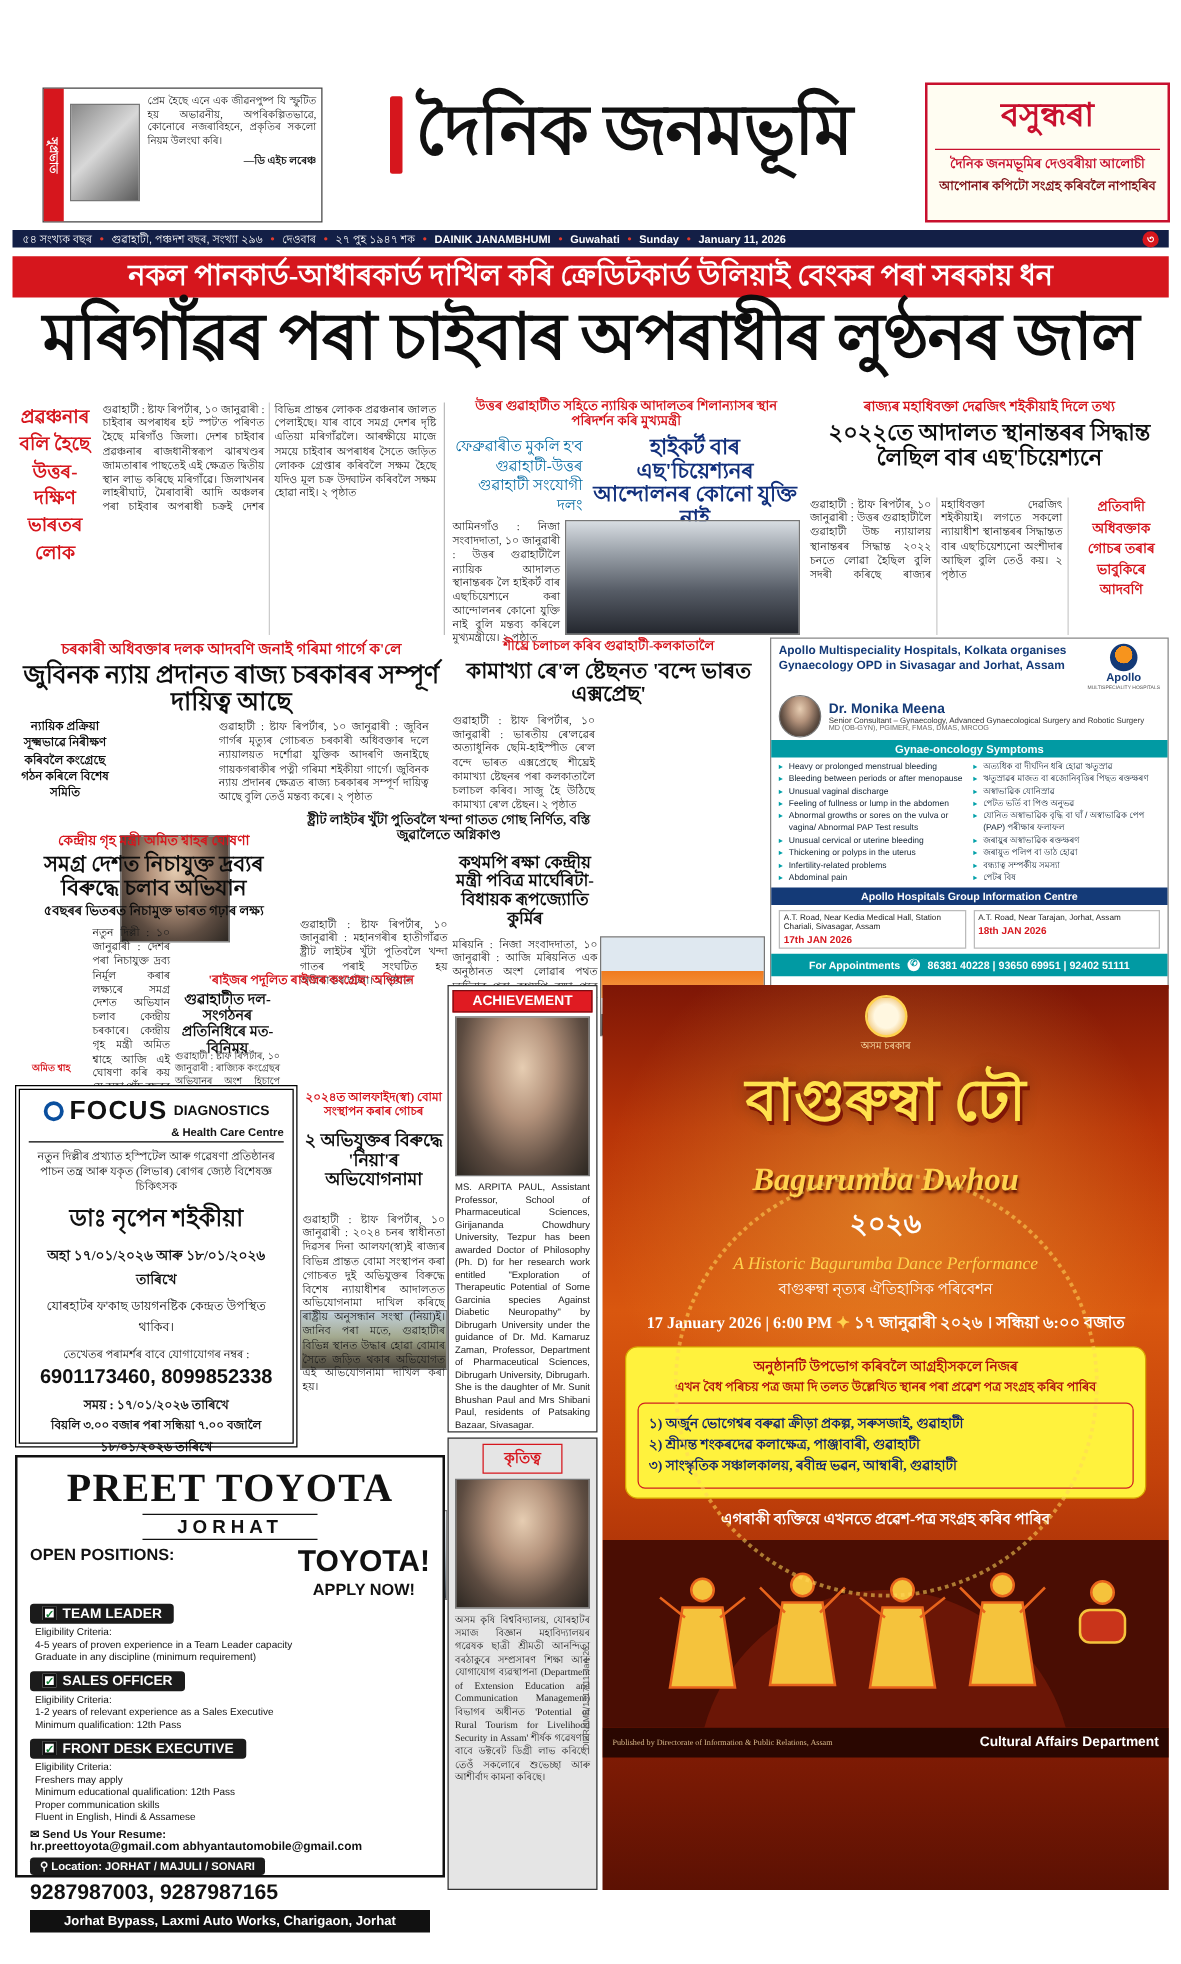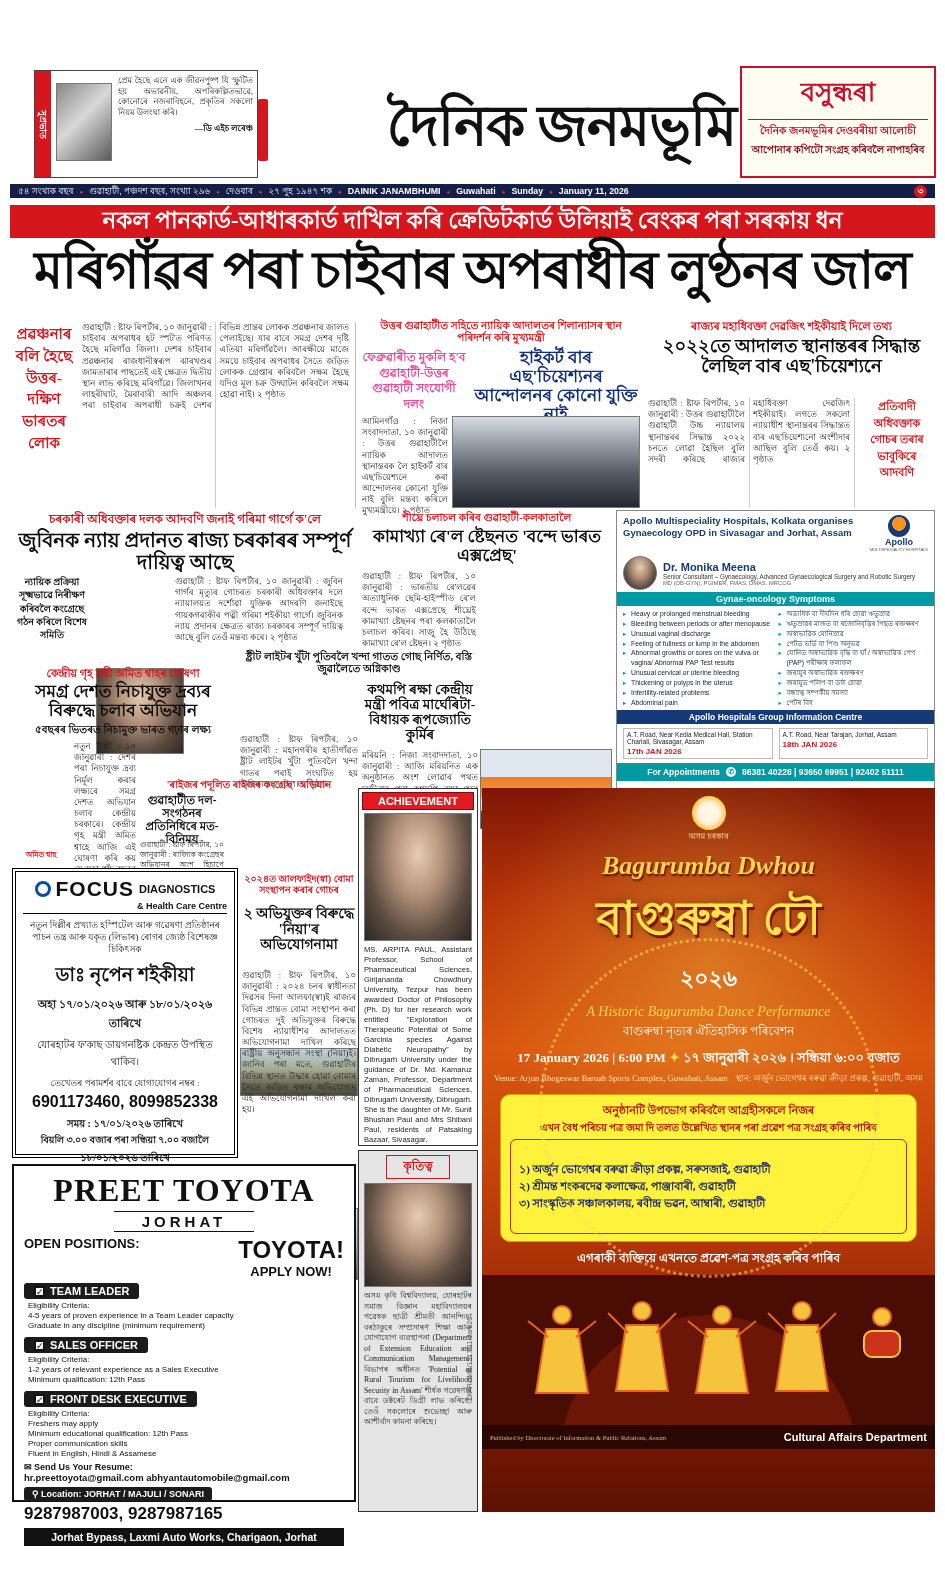--- a/index.html
+++ b/index.html
@@ -34,21 +34,21 @@
 
 <div class="abs" style="left:34px;top:70px;width:224px;height:108px;border:1px solid #444;display:flex">
   <div style="width:16px;background:#d6161d;color:#fff;font-size:9px;font-weight:700;writing-mode:vertical-rl;text-align:center;padding:2px 0">সুপ্ৰভাত</div>
   <div class="ph photo-bw" style="width:56px;height:78px;margin:12px 4px 0 5px;flex:none"></div>
   <div style="flex:1;padding:5px 4px 2px 2px">
     <div class="b" style="font-size:8.2px">প্ৰেম হৈছে এনে এক জীৱনপুষ্প যি স্ফুটিত হয় অভাৱনীয়, অপৰিকল্পিতভাৱে, কোনোৰে নজৰাবিহনে, প্ৰকৃতিৰ সকলো নিয়ম উলংঘা কৰি।</div>
     <div style="font-size:8.4px;font-weight:700;text-align:right;margin-top:3px">—ডি এইচ লৰেঞ্চ</div>
   </div>
 </div>
 
-<div class="abs" style="left:258px;top:82px;width:478px;height:96px;display:flex;align-items:center;justify-content:space-between">
+<div class="abs" style="left:258px;top:60px;width:478px;height:96px;display:flex;align-items:center;justify-content:center">
   <div style="width:10px;height:62px;background:#d6161d;border-radius:2px;margin-right:10px"></div>
   <div style="font-size:56px;font-weight:900;letter-spacing:-1px">দৈনিক জনমভূমি</div>
 </div>
 
 <div class="abs" style="left:740px;top:66px;width:196px;height:112px;border:2px solid #c8102e;background:#fffdf2;text-align:center;padding:4px 6px">
   <div style="font-size:26px;font-weight:900;color:#c8102e">বসুন্ধৰা</div>
   <div style="font-size:10.5px;font-weight:700;color:#c8102e;border-top:1px solid #c8102e;margin-top:3px;padding-top:3px">দৈনিক জনমভূমিৰ দেওবৰীয়া আলোচী</div>
   <div style="font-size:10px;font-weight:700;color:#7a0c12;margin-top:3px;line-height:1.3">আপোনাৰ কপিটো সংগ্ৰহ কৰিবলৈ নাপাহৰিব</div>
 </div>
 
@@ -72,21 +72,21 @@
 </div>
 
 <div class="abs bann" style="left:10px;top:205px;width:925px;height:33px;font-size:23px;font-weight:700">নকল পানকাৰ্ড-আধাৰকাৰ্ড দাখিল কৰি ক্ৰেডিটকাৰ্ড উলিয়াই বেংকৰ পৰা সৰকায় ধন</div>
 
 <div class="abs h" style="left:10px;top:242px;width:925px;height:74px;font-size:52px;font-weight:900;letter-spacing:-1px">মৰিগাঁৱৰ পৰা চাইবাৰ অপৰাধীৰ লুণ্ঠনৰ জাল</div>
 
 <div class="abs k" style="left:12px;top:324px;width:64px;height:184px;font-size:15px;line-height:1.45">প্ৰৱঞ্চনাৰ বলি হৈছে উত্তৰ-দক্ষিণ ভাৰতৰ লোক</div>
 <div class="abs b c2 rule-r" style="left:82px;top:322px;width:274px;height:186px;padding-right:6px">গুৱাহাটী : ষ্টাফ ৰিপৰ্টাৰ, ১০ জানুৱাৰী : চাইবাৰ অপৰাধৰ হট স্পট'ত পৰিণত হৈছে মৰিগাঁও জিলা। দেশৰ চাইবাৰ প্ৰৱঞ্চনাৰ ৰাজধানীস্বৰূপ ঝাৰখণ্ডৰ জামতাৰাৰ পাছতেই এই ক্ষেত্ৰত দ্বিতীয় স্থান লাভ কৰিছে মৰিগাঁৱে। জিলাখনৰ লাহৰীঘাট, মৈৰাবাৰী আদি অঞ্চলৰ পৰা চাইবাৰ অপৰাধী চক্ৰই দেশৰ বিভিন্ন প্ৰান্তৰ লোকক প্ৰৱঞ্চনাৰ জালত পেলাইছে। যাৰ বাবে সমগ্ৰ দেশৰ দৃষ্টি এতিয়া মৰিগাঁৱলৈ। আৰক্ষীয়ে মাজে সময়ে চাইবাৰ অপৰাধৰ সৈতে জড়িত লোকক গ্ৰেপ্তাৰ কৰিবলৈ সক্ষম হৈছে যদিও মূল চক্ৰ উদ্ঘাটন কৰিবলৈ সক্ষম হোৱা নাই।  ২ পৃষ্ঠাত</div>
 
 <div class="abs k" style="left:362px;top:320px;width:278px;height:26px;font-size:10.5px">উত্তৰ গুৱাহাটীত সহিতে ন্যায়িক আদালতৰ শিলান্যাসৰ স্থান পৰিদৰ্শন কৰি মুখ্যমন্ত্ৰী</div>
-<div class="abs" style="left:362px;top:350px;width:104px;height:62px;color:#ec4899;font-weight:700;font-size:12px;text-align:center;line-height:1.3">ফেব্ৰুৱাৰীত মুকলি হ'ব গুৱাহাটী-উত্তৰ গুৱাহাটী সংযোগী দলং</div>
+<div class="abs" style="left:362px;top:350px;width:104px;height:62px;color:#0369a1;font-weight:400;font-size:12px;text-align:right;line-height:1.3">ফেব্ৰুৱাৰীত মুকলি হ'ব গুৱাহাটী-উত্তৰ গুৱাহাটী সংযোগী দলং</div>
 <div class="abs h" style="left:472px;top:348px;width:168px;height:64px;font-size:17px;color:#12307c">হাইকৰ্ট বাৰ এছ'চিয়েশ্যনৰ আন্দোলনৰ কোনো যুক্তি নাই</div>
 <div class="abs b" style="left:362px;top:416px;width:86px;height:92px">আমিনগাঁও : নিজা সংবাদদাতা, ১০ জানুৱাৰী : উত্তৰ গুৱাহাটীলৈ ন্যায়িক আদালত স্থানান্তৰক লৈ হাইকৰ্ট বাৰ এছ'চিয়েশ্যনে কৰা আন্দোলনৰ কোনো যুক্তি নাই বুলি মন্তব্য কৰিলে মুখ্যমন্ত্ৰীয়ে।  ২ পৃষ্ঠাত</div>
 <div class="abs ph photo-crowd" style="left:452px;top:416px;width:188px;height:92px"></div>
 
 <div class="abs k" style="left:648px;top:320px;width:287px;height:14px;font-size:11px">ৰাজ্যৰ মহাধিবক্তা দেৱজিৎ শইকীয়াই দিলে তথ্য</div>
 <div class="abs h" style="left:648px;top:336px;width:287px;height:58px;font-size:18px">২০২২তে আদালত স্থানান্তৰৰ সিদ্ধান্ত লৈছিল বাৰ এছ'চিয়েশ্যনে</div>
 <div class="abs b c2" style="left:648px;top:398px;width:202px;height:110px">গুৱাহাটী : ষ্টাফ ৰিপৰ্টাৰ, ১০ জানুৱাৰী : উত্তৰ গুৱাহাটীলৈ গুৱাহাটী উচ্চ ন্যায়ালয় স্থানান্তৰৰ সিদ্ধান্ত ২০২২ চনতে লোৱা হৈছিল বুলি সদৰী কৰিছে ৰাজ্যৰ মহাধিবক্তা দেৱজিৎ শইকীয়াই। লগতে সকলো ন্যায়াধীশ স্থানান্তৰৰ সিদ্ধান্তত বাৰ এছ'চিয়েশ্যনো অংশীদাৰ আছিল বুলি তেওঁ কয়।  ২ পৃষ্ঠাত</div>
 <div class="abs k" style="left:854px;top:398px;width:81px;height:110px;font-size:11px;line-height:1.5;border-left:1px solid #ccc;padding-left:4px">প্ৰতিবাদী অধিবক্তাক গোচৰ তৰাৰ ভাবুকিৰে আদবণি</div>
 
 <div class="abs k" style="left:12px;top:512px;width:346px;height:15px;font-size:12px">চৰকাৰী অধিবক্তাৰ দলক আদবণি জনাই গৰিমা গাৰ্গে ক'লে</div>
@@ -211,38 +211,34 @@
 <div class="abs" style="left:358px;top:1150px;width:120px;height:362px;border:1px solid #333;background:#e5e5e5">
   <div style="width:64px;margin:4px auto;border:1.5px solid #d6161d;color:#d6161d;font-weight:700;font-size:12px;text-align:center;padding:1px 0">কৃতিত্ব</div>
   <div class="ph photo-portrait" style="width:108px;height:104px;margin:0 auto"></div>
   <div class="b" style="font-size:7.8px;padding:4px 5px;line-height:1.35">অসম কৃষি বিশ্ববিদ্যালয়, যোৰহাটৰ সমাজ বিজ্ঞান মহাবিদ্যালয়ৰ গৱেষক ছাত্ৰী শ্ৰীমতী আনন্দিতা বৰঠাকুৰে সম্প্ৰসাৰণ শিক্ষা আৰু যোগাযোগ ব্যৱস্থাপনা (Department of Extension Education and Communication Management) বিভাগৰ অধীনত 'Potential of Rural Tourism for Livelihood Security in Assam' শীৰ্ষক গৱেষণাৰ বাবে ডক্টৰেট ডিগ্ৰী লাভ কৰিছে। তেওঁ সকলোৰে শুভেচ্ছা আৰু আশীৰ্বাদ কামনা কৰিছে।</div>
 </div>
 
 <div class="abs" style="left:482px;top:788px;width:453px;height:724px;overflow:hidden;color:#fff;text-align:center;background:radial-gradient(circle at 50% 24%,rgba(255,205,70,.38) 0,rgba(255,205,70,0) 38%),linear-gradient(180deg,#7e1606 0%,#b83408 16%,#d9570f 36%,#c4420a 54%,#8f2005 78%,#5c1103 100%)">
   <div style="position:absolute;left:50%;top:150px;width:340px;height:340px;transform:translateX(-50%);border:3px dotted rgba(255,215,90,.55);border-radius:50%"></div>
   <div style="width:34px;height:34px;margin:8px auto 0;border-radius:50%;border:2px solid #ffd34f;background:radial-gradient(circle,#fff7e0 0 45%,#e8a93c 100%)"></div>
   <div style="font-size:8px;color:#ffe9b0">অসম চৰকাৰ</div>
+  <div style="font-size:46px;font-weight:900;color:#ffe14d;text-shadow:2px 3px 0 #7e1606,0 0 12px rgba(0,0,0,.4);margin-top:2px">বাগুৰুম্বা ঢৌ</div>
   <div style="font-style:italic;font-weight:700;font-size:26px;color:#ffd34f;margin-top:8px;text-shadow:1px 2px 2px #5c1103">Bagurumba Dwhou</div>
-  <div style="font-size:46px;font-weight:900;color:#ffe14d;text-shadow:2px 3px 0 #7e1606,0 0 12px rgba(0,0,0,.4);margin-top:2px">বাগুৰুম্বা ঢৌ</div>
   <div style="font-size:22px;font-weight:700;color:#fff;margin-top:2px">২০২৬</div>
   <div style="font-style:italic;font-size:14px;font-weight:400;color:#ffd34f;margin-top:6px">A Historic Bagurumba Dance Performance</div>
   <div style="font-size:12px;color:#fff;margin-top:2px">বাগুৰুম্বা নৃত্যৰ ঐতিহাসিক পৰিবেশন</div>
   <div style="margin-top:6px;font-weight:700;font-size:13px">
     <span>17 January 2026 | 6:00 PM</span>
     <span style="color:#ffd34f"> ✦ </span>
     <span>১৭ জানুৱাৰী ২০২৬ । সন্ধিয়া ৬:০০ বজাত</span>
   </div>
-  <div style="font-size:8.5px;color:#ffe9b0;margin-top:3px">
-    <span>Venue: Arjun Bhogeswar Baruah Sports Complex, Guwahati, Assam</span>
-    <span style="margin-left:6px">স্থান: অৰ্জুন ভোগেশ্বৰ বৰুৱা ক্ৰীড়া প্ৰকল্প, গুৱাহাটী, অসম</span>
-  </div>
   <div class="ybox" style="margin:8px 18px 0;padding:7px 9px;color:#b01010;text-align:center">
     <div style="font-size:11px;font-weight:700">অনুষ্ঠানটি উপভোগ কৰিবলৈ আগ্ৰহীসকলে নিজৰ</div>
     <div style="font-size:10px;font-weight:700;line-height:1.3">এখন বৈধ পৰিচয় পত্ৰ জমা দি তলত উল্লেখিত স্থানৰ পৰা প্ৰৱেশ পত্ৰ সংগ্ৰহ কৰিব পাৰিব</div>
-    <div style="border:1.5px solid #d02020;border-radius:6px;margin-top:5px;padding:21px 8px;text-align:left;color:#15246b;font-weight:700;font-size:11px;line-height:1.55">
+    <div style="border:1.5px solid #d02020;border-radius:6px;margin-top:5px;padding:8px 8px;text-align:left;color:#15246b;font-weight:700;font-size:11px;line-height:1.55">
       <div>১) অৰ্জুন ভোগেশ্বৰ বৰুৱা ক্ৰীড়া প্ৰকল্প, সৰুসজাই, গুৱাহাটী</div>
       <div>২) শ্ৰীমন্ত শংকৰদেৱ কলাক্ষেত্ৰ, পাঞ্জাবাৰী, গুৱাহাটী</div>
       <div>৩) সাংস্কৃতিক সঞ্চালকালয়, ৰবীন্দ্ৰ ভৱন, আম্বাৰী, গুৱাহাটী</div>
     </div>
   </div>
   <div style="font-size:12px;font-weight:700;margin-top:7px">এগৰাকী ব্যক্তিয়ে এখনতে প্ৰৱেশ-পত্ৰ সংগ্ৰহ কৰিব পাৰিব</div>
   <svg width="453" height="150" viewBox="0 0 453 150" style="display:block;margin-top:6px">
     <rect x="0" y="0" width="453" height="150" fill="#4a0d03"></rect>
     <circle cx="226" cy="190" r="150" fill="#6b1606"></circle>
     <g fill="#f5c33c" stroke="#e8641c" stroke-width="2">

